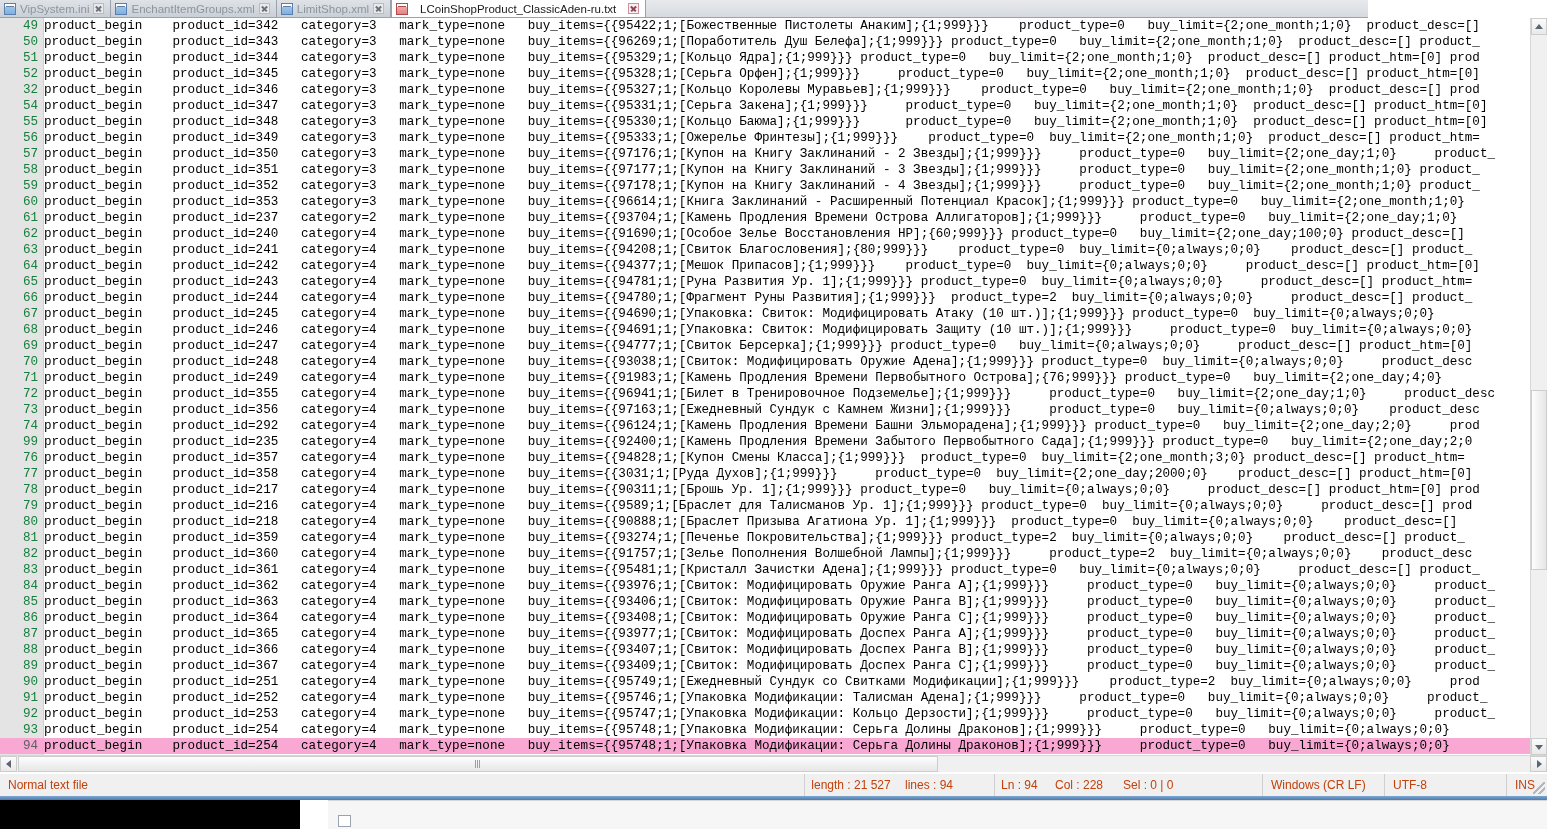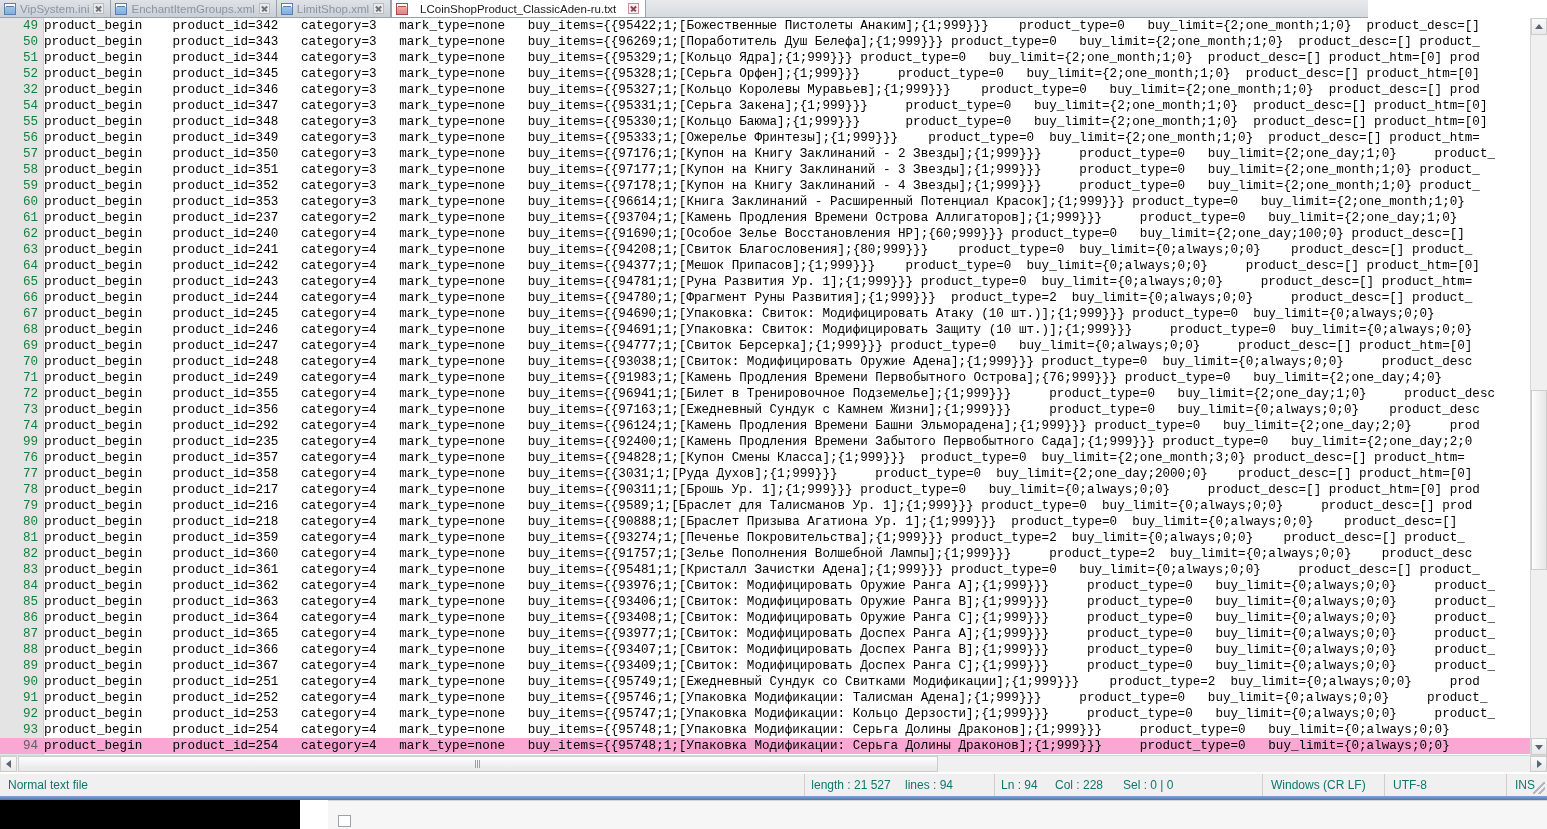--- a/index.html
+++ b/index.html
@@ -242,21 +242,21 @@
     position: absolute;
     left: 0; top: 773px;
     width: 1547px;
     height: 23px;
     background: #f0f0f0;
     border-top: 1px solid #ffffff;
     box-sizing: border-box;
     display: flex;
     align-items: center;
     font-size: 12px;
-    color: #0f766e;
+    color: #c2410c;
     font-family: "Liberation Sans", sans-serif;
     user-select: none;
   }
   .sb-cell {
     height: 23px;
     line-height: 23px;
     padding: 0 8px;
     box-sizing: border-box;
     white-space: nowrap;
     overflow: hidden;

